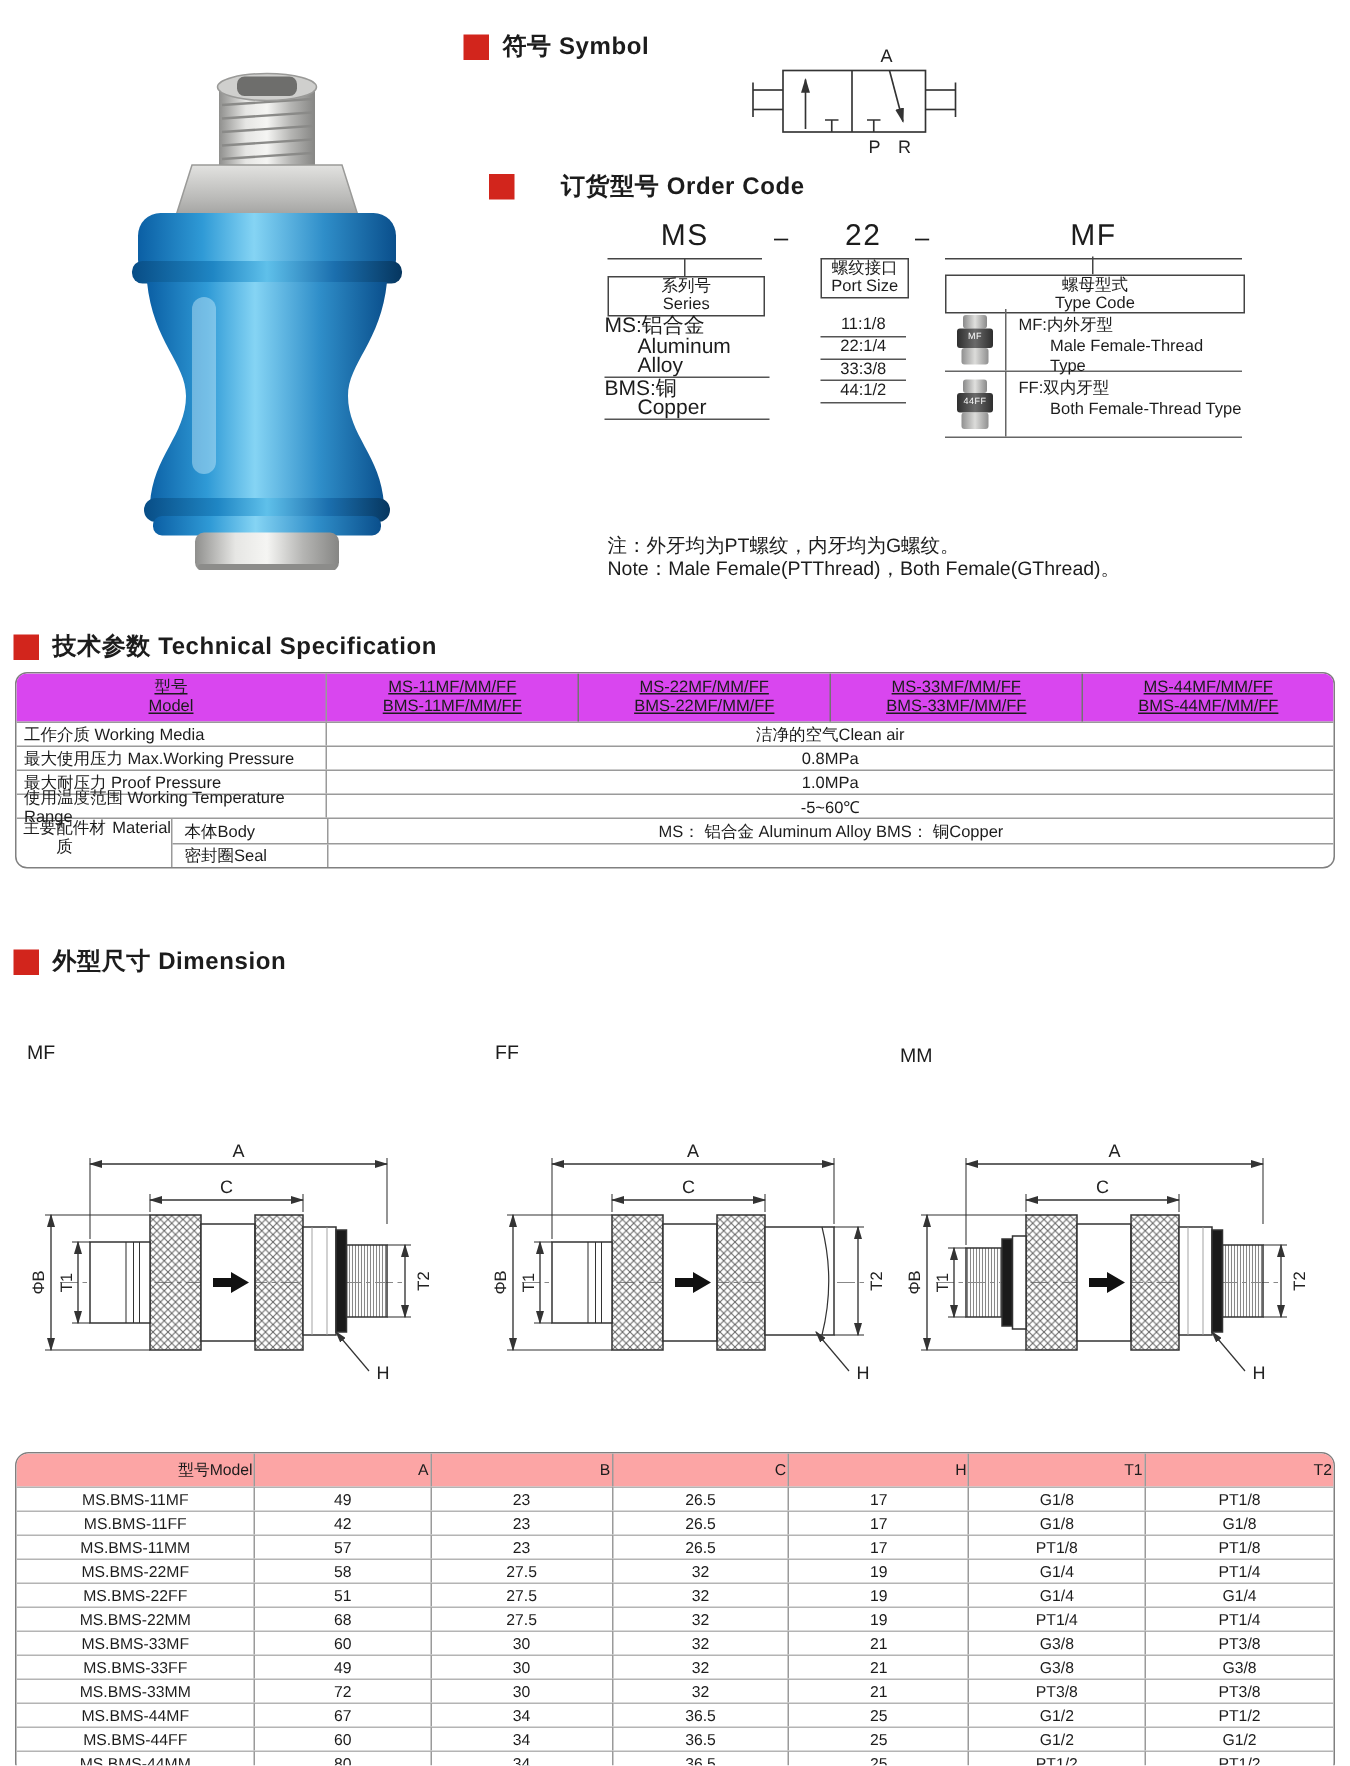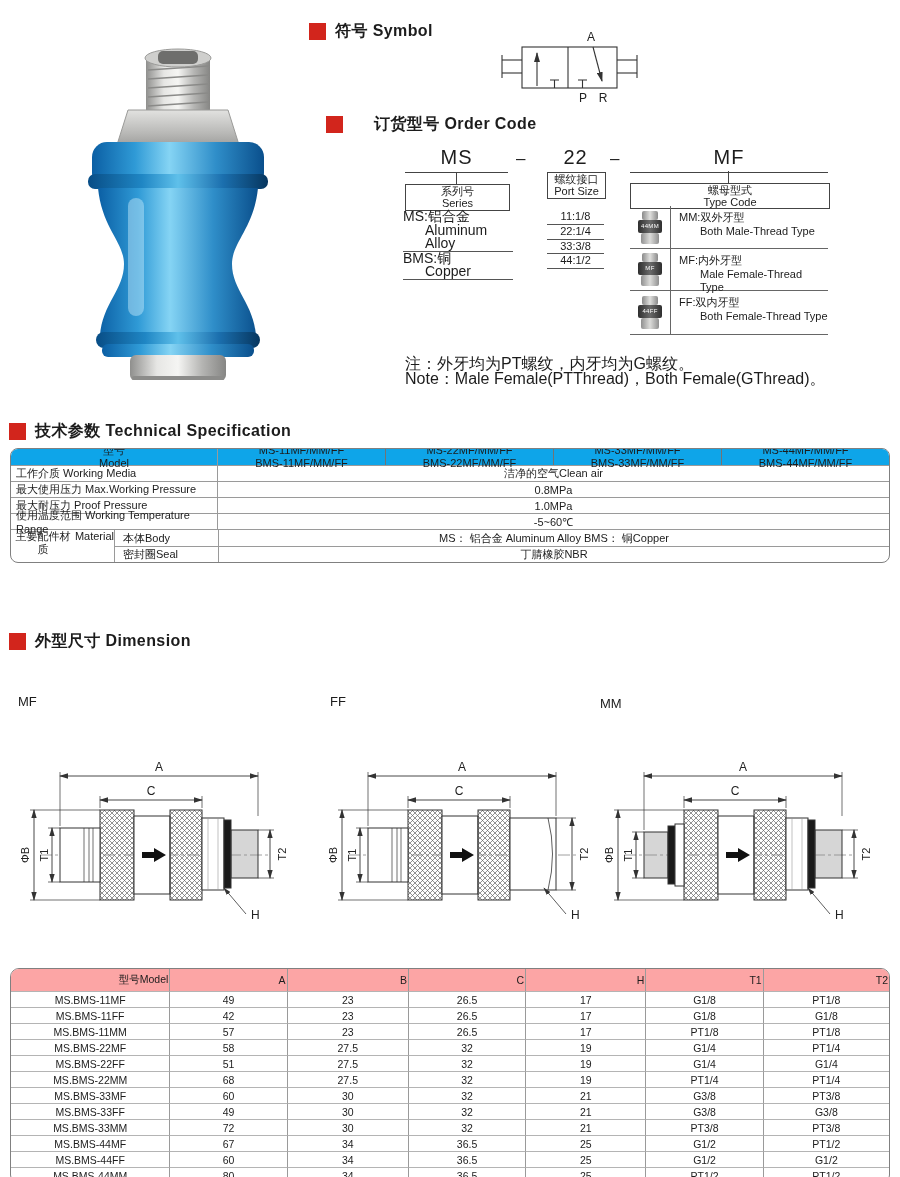--- a/index.html
+++ b/index.html
@@ -24,27 +24,27 @@
   .tc-rows{position:absolute;font-size:11px;}
   .tc-row{display:flex;border-bottom:1px solid #666;}
   .tc-thumb{width:40px;display:flex;align-items:center;justify-content:center;}
   .tc-txt{flex:1;border-left:1px solid #666;padding:5px 0 0 8px;line-height:13.5px;}
   .tc-txt .en{padding-left:21px;}
   .thumb{width:24px;}
   .t-top{height:9px;background:linear-gradient(90deg,#8a8a8a,#e0e0de,#8a8a8a);margin:0 4px;border-radius:2px;}
   .t-band{height:13px;background:linear-gradient(90deg,#2e2e2e,#6a6a6a,#2e2e2e);color:#fff;
           font-size:6px;text-align:center;line-height:13px;border-radius:2px;letter-spacing:.3px;}
   .t-bot{height:11px;background:linear-gradient(90deg,#909090,#dcdcda,#909090);margin:0 3px;border-radius:2px;}
-  .note{position:absolute;font-size:16px;line-height:15px;}
+  .note{position:absolute;font-size:13px;line-height:15px;}
   
   .spec{position:absolute;left:10px;top:448px;width:878px;border:1px solid #808080;
         border-radius:8px;overflow:hidden;font-size:11px;background:#fff;}
   .sp-row{display:flex;border-top:1px solid #9a9a9a;}
   .sp-row.first{border-top:none;}
-  .sp-head{background:#0ea5e9;height:16px;}
+  .sp-head{background:#d946ef;height:32px;text-decoration:underline;}
   .sp-head .hc{display:flex;flex-direction:column;justify-content:center;text-align:center;line-height:13px;}
   .sp-label{width:207px;border-right:1px solid #9a9a9a;display:flex;align-items:center;padding-left:5px;box-sizing:border-box;}
   .sp-value{flex:1;display:flex;align-items:center;justify-content:center;}
   .sp-r{height:15px;}
   .mcol{flex:1;border-left:1px solid #737373;}
   .mcol.nb{border-left:none;}
   .sp-mat{height:32px;}
   .mat-label{width:103px;border-right:1px solid #9a9a9a;display:flex;flex-direction:row;
              justify-content:center;text-align:center;line-height:13px;}
   .mat-right{flex:1;display:flex;flex-direction:column;}
@@ -193,33 +193,20 @@
   </div>
 
   <div class="pl" style="left:547px;top:210px;width:57px;">
     <div>11:1/8</div>
     <div>22:1/4</div>
     <div>33:3/8</div>
     <div>44:1/2</div>
   </div>
 
   <div class="tc-rows" style="left:630px;top:206px;width:198px;">
-    <div class="tc-row" style="height:42px;">
-      <div class="tc-thumb">
-        <div class="thumb">
-            <div class="t-top"></div>
-            <div class="t-band">44MM</div>
-            <div class="t-bot"></div>
-          </div>
-      </div>
-      <div class="tc-txt">
-        <div>MM:双外牙型</div>
-        <div class="en">Both Male-Thread Type</div>
-      </div>
-    </div>
     <div class="tc-row" style="height:41px;">
       <div class="tc-thumb">
         <div class="thumb">
             <div class="t-top"></div>
             <div class="t-band">MF</div>
             <div class="t-bot"></div>
           </div>
       </div>
       <div class="tc-txt">
         <div>MF:内外牙型</div>
@@ -290,21 +277,20 @@
         <div>主要配件材质</div>
         <div>Material</div>
       </div>
       <div class="mat-right">
         <div class="mat-sub">
           <div class="mat-sublabel">本体Body</div>
           <div class="mat-subval">MS： 铝合金 Aluminum Alloy   BMS： 铜Copper</div>
         </div>
         <div class="mat-sub second">
           <div class="mat-sublabel">密封圈Seal</div>
-          <div class="mat-subval">丁腈橡胶NBR</div>
         </div>
       </div>
     </div>
   </div>
 
   <div class="draw-label" style="left:18px;top:694px;">MF</div>
   <div class="draw-label" style="left:330px;top:694px;">FF</div>
   <div class="draw-label" style="left:600px;top:696px;">MM</div>
   <div class="draw" id="draw0" style="left:12px;top:738px;"><svg viewBox="0 0 300 200" width="300" height="200">
         <defs>

